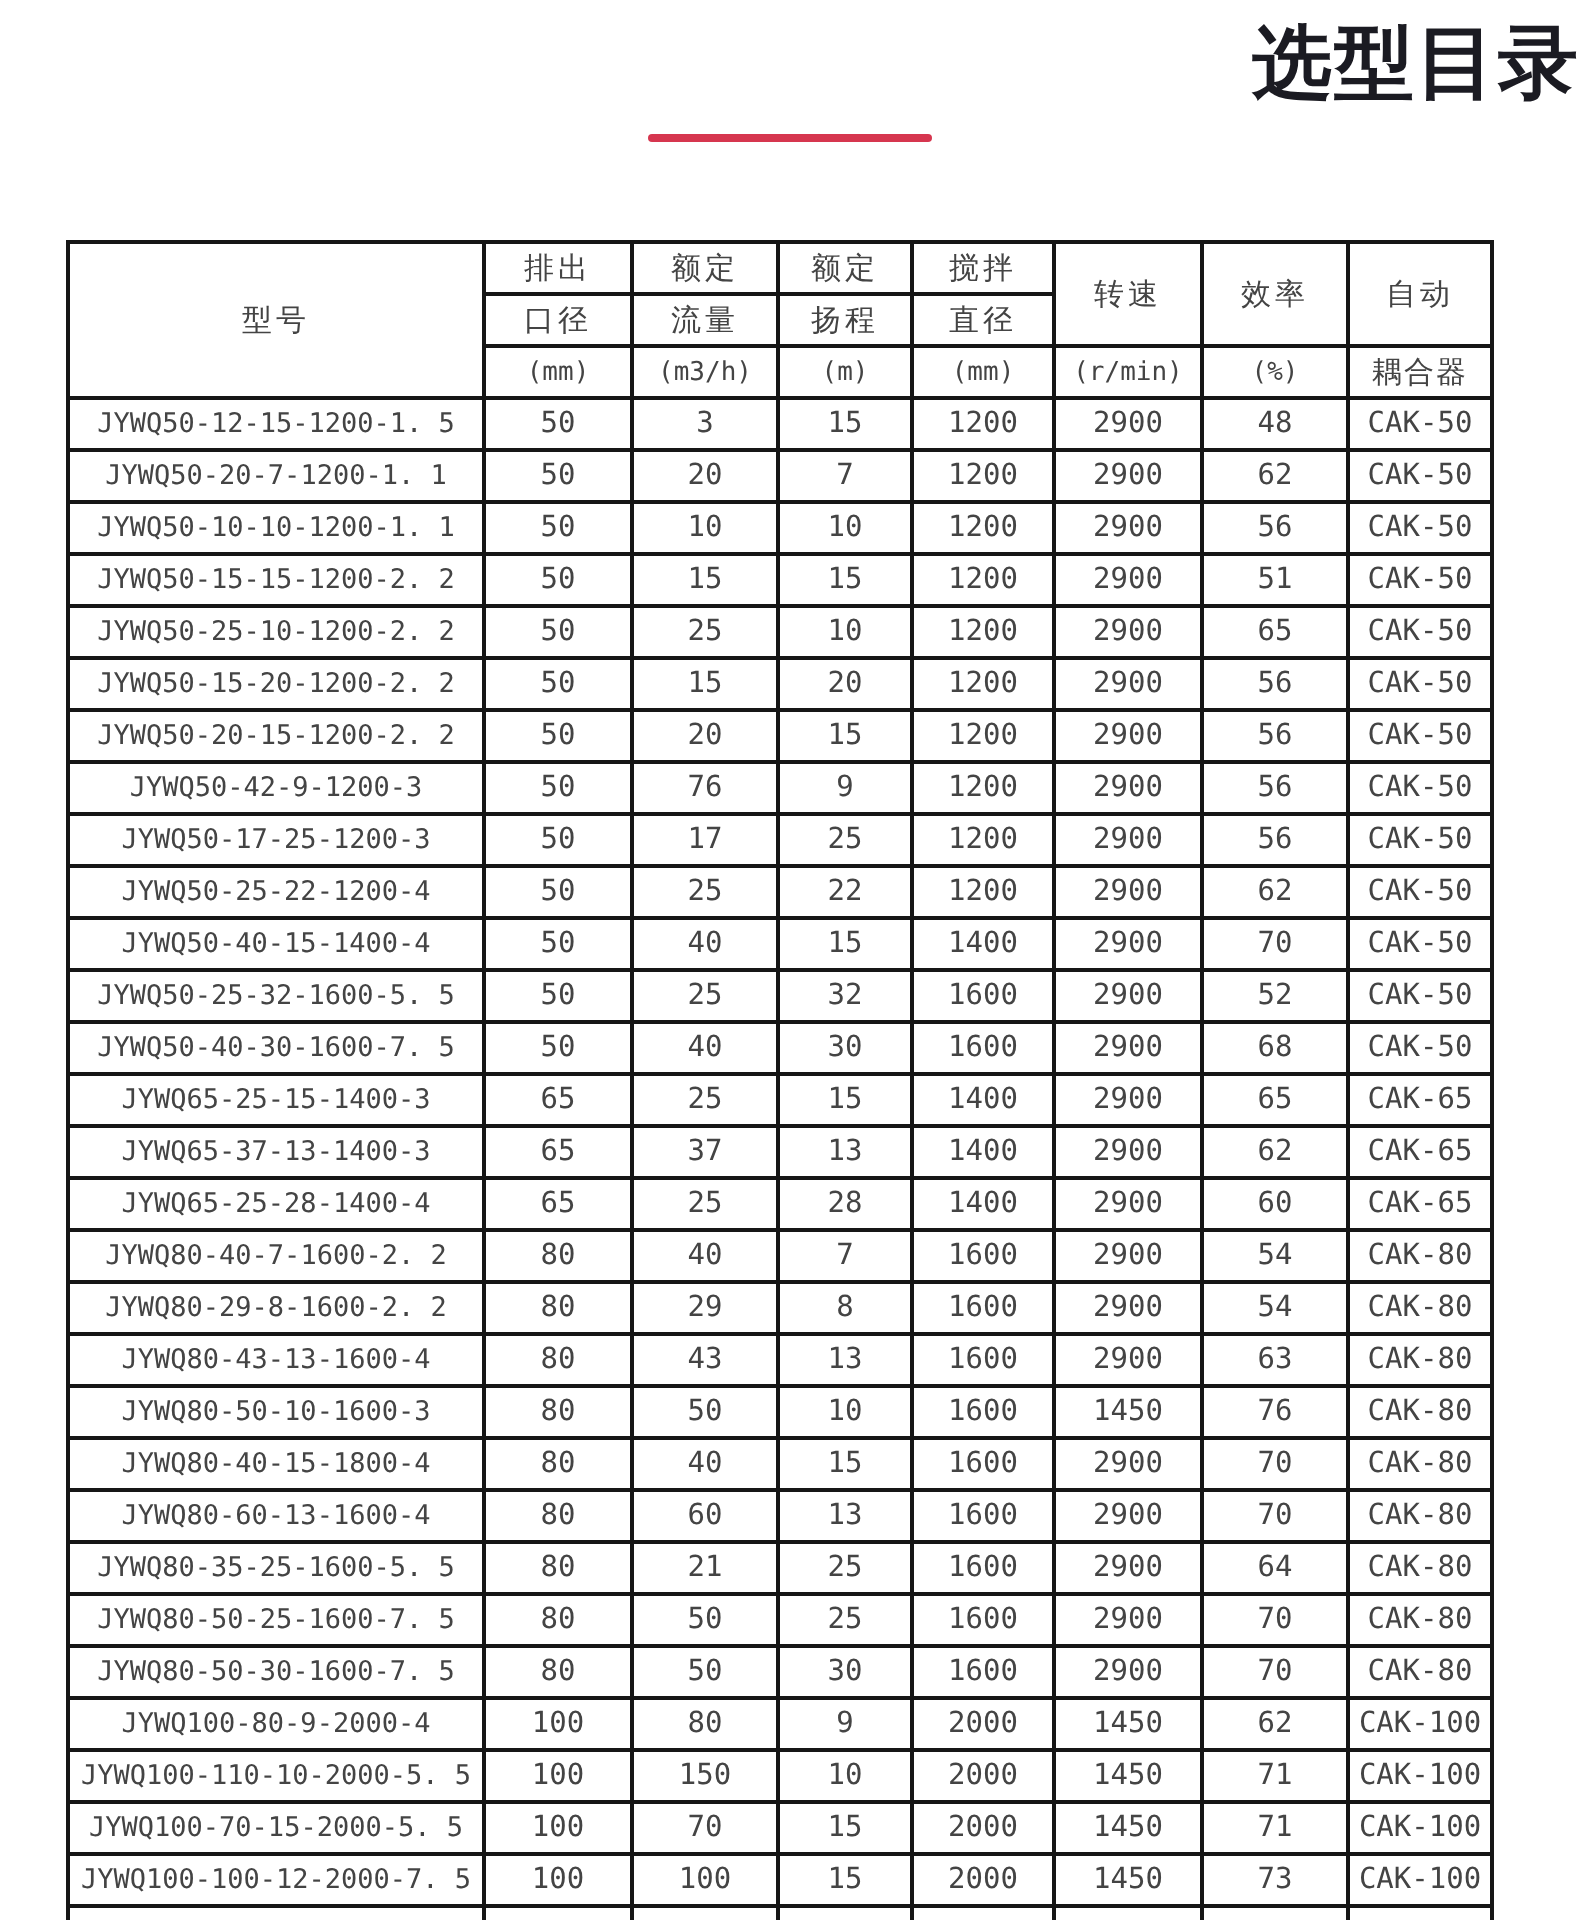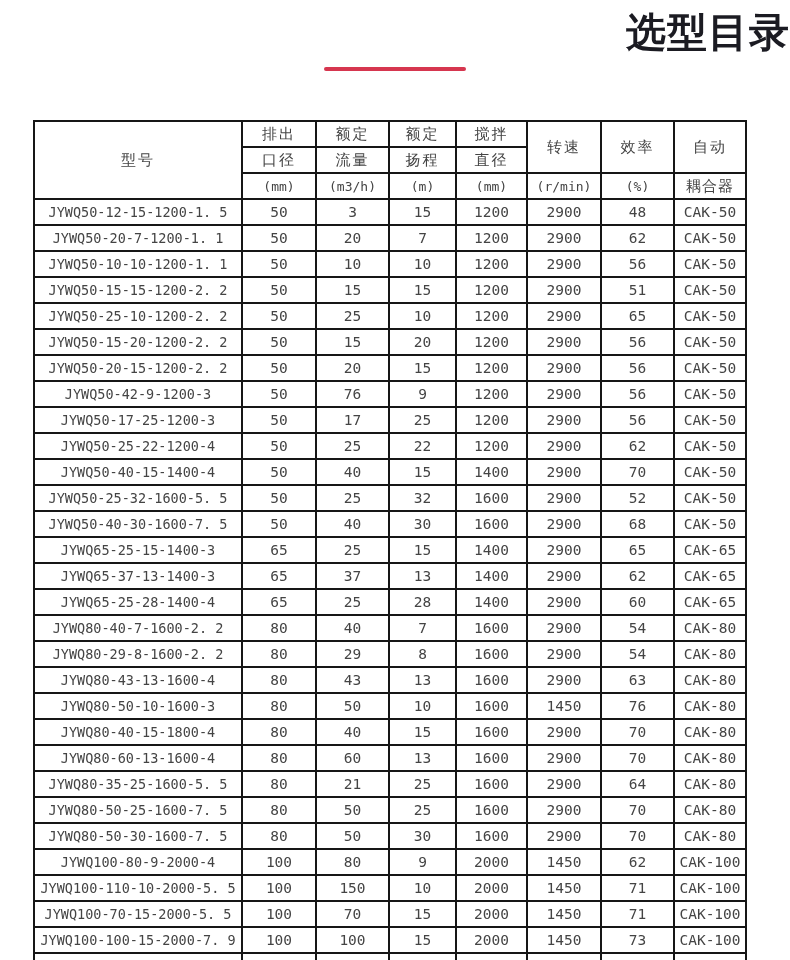--- a/index.html
+++ b/index.html
@@ -381,21 +381,21 @@
         <td class="model-cell">JYWQ100-70-15-2000-5. 5</td>
         <td class="num-cell">100</td>
         <td class="num-cell">70</td>
         <td class="num-cell">15</td>
         <td class="num-cell">2000</td>
         <td class="num-cell">1450</td>
         <td class="num-cell">71</td>
         <td class="coupler-cell">CAK-100</td>
       </tr>
       <tr>
-        <td class="model-cell">JYWQ100-100-15-2000-7. 9</td>
+        <td class="model-cell">JYWQ100-100-12-2000-7. 5</td>
         <td class="num-cell">100</td>
         <td class="num-cell">100</td>
         <td class="num-cell">15</td>
         <td class="num-cell">2000</td>
         <td class="num-cell">1450</td>
         <td class="num-cell">73</td>
         <td class="coupler-cell">CAK-100</td>
       </tr>
       <tr class="partial-row">
         <td></td>

